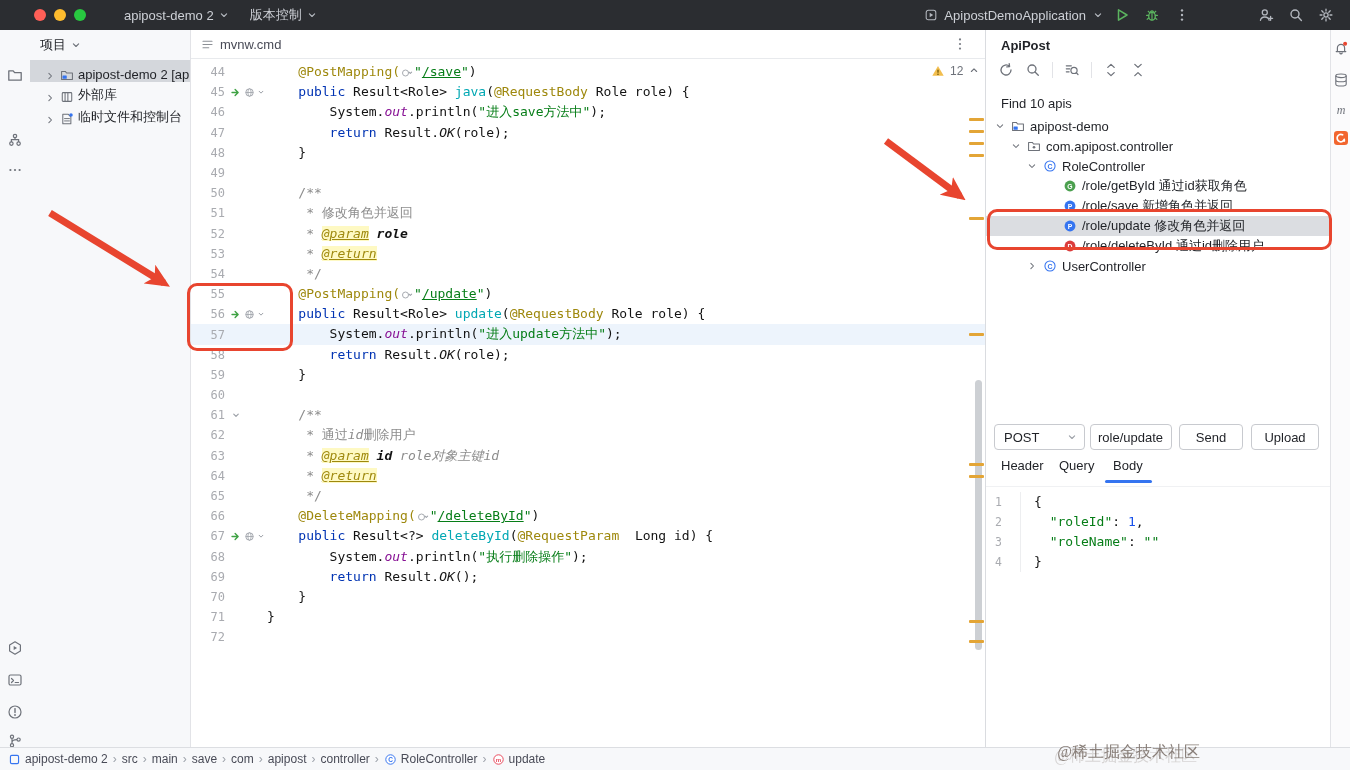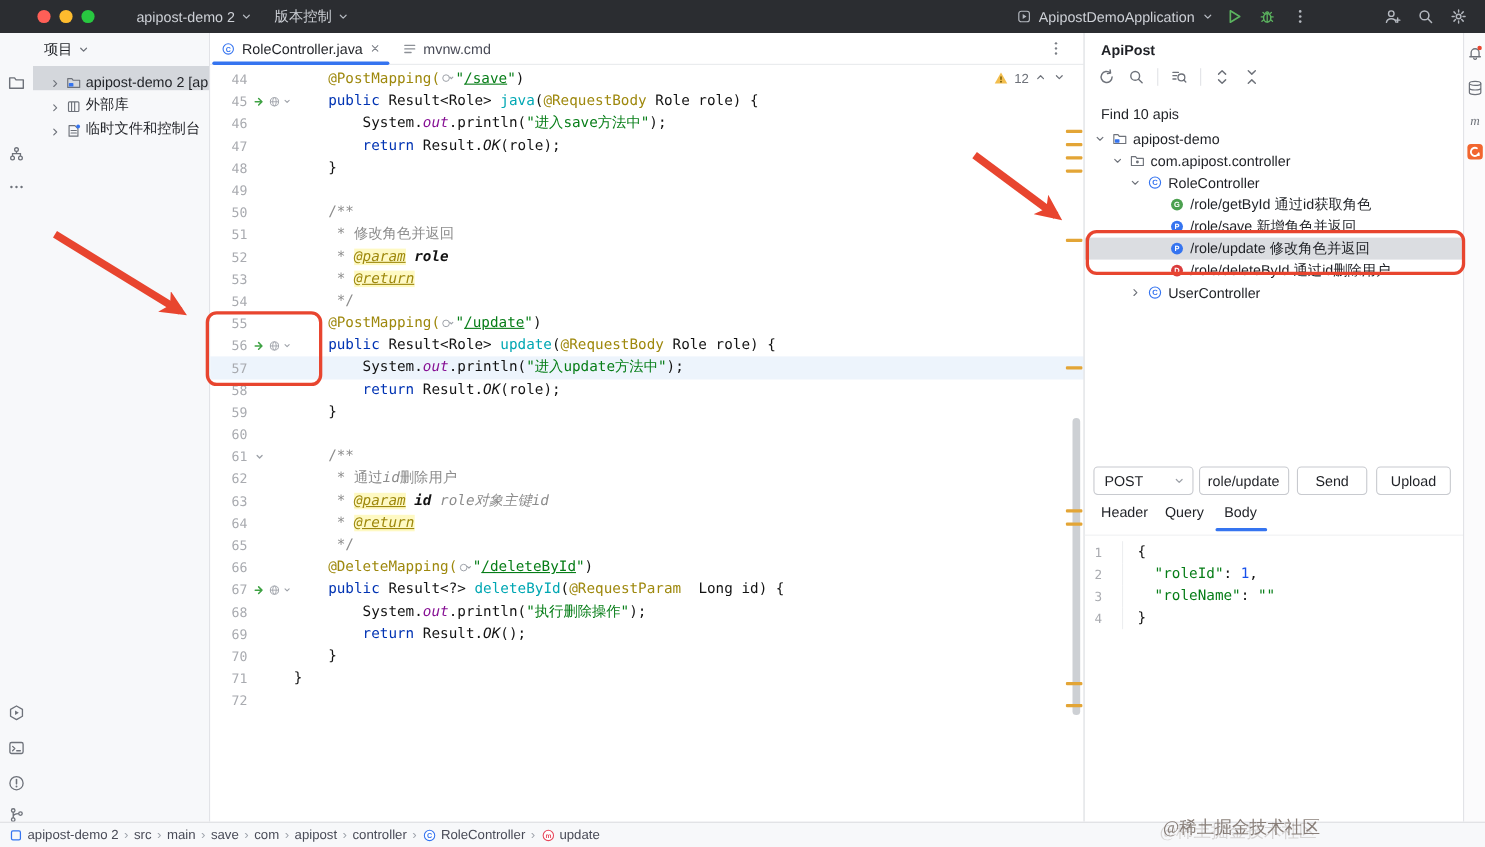--- a/index.html
+++ b/index.html
@@ -44,21 +44,21 @@
   .gut{width:37px;flex:none;display:flex;align-items:center;gap:0;padding-left:2px}
   pre.cd{margin:0;font:13px/20.2px "DejaVu Sans Mono",monospace;white-space:pre;color:#131313}
   pre.cd .ic{width:12px;height:12px;margin:0 1px}
   .tk-a{color:#9E880D}.tk-k{color:#0033B3}.tk-s{color:#067D17}
   .tk-u{color:#067D17;text-decoration:underline}
   .tk-c{color:#8C8C8C}.tk-ci{color:#8C8C8C;font-style:italic}
   .tk-tag{color:#9E880D;background:#fef9c3;text-decoration:underline;font-style:italic}
   .tk-pv{color:#121212;font-weight:700;font-style:italic}
   .tk-p{color:#131313}.tk-f{color:#871094;font-style:italic}
   .tk-m{color:#00A7B3}.tk-st{color:#131313;font-style:italic}.tk-n2{color:#1750EB}
-  .warnbox{position:absolute;left:712px;top:34px;display:flex;align-items:flex-start;gap:5px;font-size:12px;color:#6E727A}
+  .warnbox{position:absolute;left:740px;top:34px;display:flex;align-items:flex-start;gap:5px;font-size:12px;color:#6E727A}
   .tick{position:absolute;left:778px;width:15px;height:2.5px;background:#E3A536;border-radius:1px}
   .sbthumb{position:absolute;left:784px;width:7px;background:#CDD0D4;border-radius:4px}
 
   
   .rpanel{position:absolute;left:985px;top:30px;width:345px;height:717px;background:#fff;border-left:1px solid #DADCE0}
   .rp-head{position:absolute;left:15px;top:8px;font-size:13px;font-weight:700;color:#1F2126}
   .rp-tools{position:absolute;left:12px;top:32px;display:flex;align-items:center;gap:11px}
   .sep{width:1px;height:16px;background:#E2E3E7}
   .rp-find{position:absolute;left:15px;top:66px;font-size:13px;color:#1F2126}
   .apitree{position:absolute;left:0;top:86px;width:345px}
@@ -283,34 +283,20 @@
               <circle cx="12.6" cy="3.4" r="2" fill="#3574F0"></circle>
             </svg>
           </span>
           <span class="tlab">临时文件和控制台</span>
         </div>
       </div>
   </div>
 
   <div class="editor">
     <div class="tabbar">
-      <div class="tab active">
-        <span class="ic ic13">
-            <svg viewBox="0 0 16 16">
-              <circle cx="8" cy="8" r="5.8" fill="#fff" stroke="#3574F0" stroke-width="1.2"></circle>
-              <text x="8" y="11" font-size="8" font-weight="700" fill="#3574F0" text-anchor="middle" font-family="Liberation Sans,sans-serif">C</text>
-            </svg>
-          </span>
-        <span>RoleController.java</span>
-        <span class="ic ic10">
-            <svg viewBox="0 0 16 16">
-              <path d="M4 4l8 8M12 4l-8 8" stroke="#7A7E85" stroke-width="1.5" stroke-linecap="round"></path>
-            </svg>
-          </span>
-      </div>
       <div class="tab">
         <span class="ic ic13">
             <svg viewBox="0 0 16 16">
               <path d="M2.5 4h11M2.5 8h11M2.5 12h7" stroke="#8C9096" stroke-width="1.5" stroke-linecap="round"></path>
             </svg>
           </span>
         <span>mvnw.cmd</span>
       </div>
       <span class="ic tab-kebab">
           <svg viewBox="0 0 16 16">

